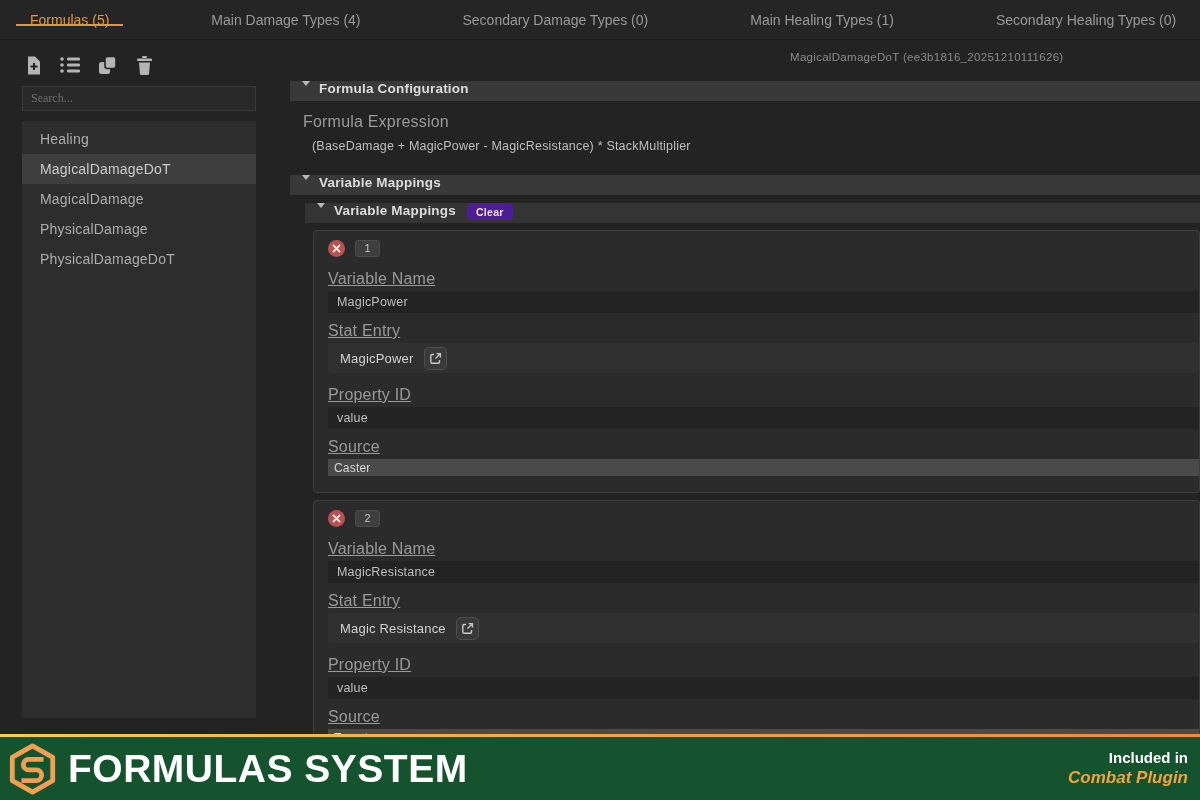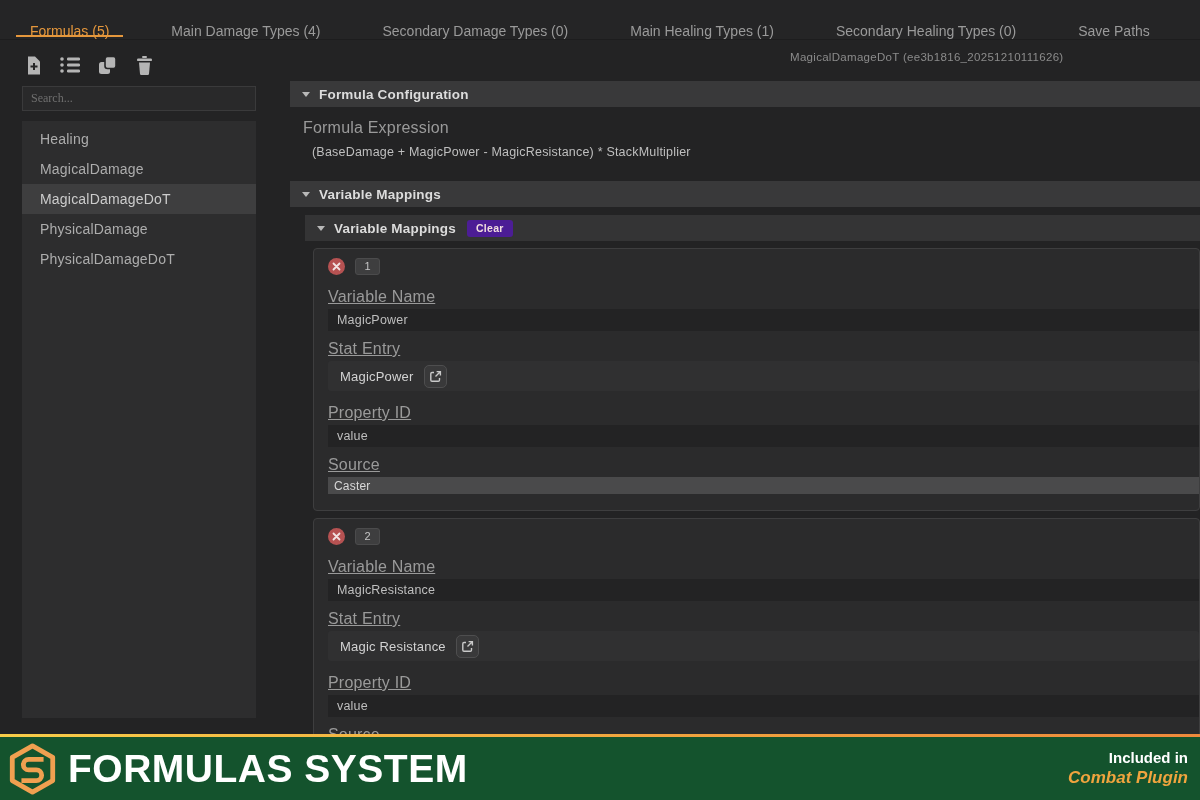--- a/index.html
+++ b/index.html
@@ -6,22 +6,22 @@
   html,body { width:1200px; height:800px; overflow:hidden; }
   body {
     background:#232324;
     font-family:"Liberation Sans", sans-serif;
     position:relative;
   }
 
   
   .tabbar {
     position:absolute; top:0; left:0; width:1200px; height:40px;
-    background:#252526; display:flex; align-items:flex-end;
-    padding-left:14px; border-bottom:1px solid #1d1d1e;
+    background:#252526; display:flex; align-items:center;
+    padding-left:14px; border-bottom:1px solid #1d1d1e;gap:40px;
   }
   .tab {
     display:flex; align-items:center; padding:0 16px; margin-right:30px;
     color:#9a9a9a; font-size:14px; position:relative; cursor:pointer; white-space:nowrap;
   }
   .tab.active { color:#e5973c; }
   .tab.active::after {
     content:""; position:absolute; left:2px; right:2px; bottom:2px;
     height:2px; background:#e5973c;
   }
@@ -42,21 +42,21 @@
     height:30px; line-height:30px; padding-left:18px;
     color:#adadad; font-size:14px; cursor:pointer; letter-spacing:0.2px;
   }
   .list-item.selected { background:#3e3e3f; color:#cccccc; }
 
   
   .content { position:absolute; left:290px; top:32px; width:910px; }
   .doc-title { position:absolute; left:500px; top:19px; color:#8b8b8b; font-size:11.5px; letter-spacing:0.3px; }
 
   .section-header {
-    height:26px; background:#39393a; display:flex; align-items:center;
+    height:20px; background:#39393a; display:flex; align-items:flex-start;
     padding-left:12px; gap:9px; cursor:pointer;
   }
   .section-header .title { color:#dcdcdc; font-weight:bold; font-size:13.5px; letter-spacing:0.2px; }
   .tri {
     width:0; height:0; border-left:4px solid transparent;
     border-right:4px solid transparent; border-top:5px solid #b8b8b8; flex:0 0 auto;
   }
   .hdr-formula { margin-top:49px; }
   .hdr-mappings { margin-top:18px; }
 
@@ -165,22 +165,22 @@
         <rect x="7" y="1" width="5" height="2" rx="1" fill="#b5b5b5"></rect>
         <path d="M4 7.5 H15 L14 19 Q13.8 20 12.8 20 H6.2 Q5.2 20 5 19 Z" fill="#b5b5b5"></path>
       </svg>
     </div>
   </div>
 
   <input class="search-input" type="text" placeholder="Search..." style="">
 
   <div class="list">
     <div class="list-item">Healing</div>
+    <div class="list-item selected">MagicalDamageDoT</div>
     <div class="list-item">MagicalDamage</div>
-    <div class="list-item selected">MagicalDamageDoT</div>
     <div class="list-item">PhysicalDamage</div>
     <div class="list-item">PhysicalDamageDoT</div>
   </div>
 </div>
 
 <div class="content">
   <div class="doc-title">MagicalDamageDoT (ee3b1816_20251210111626)</div>
 
   <div class="section-header hdr-formula">
     <span class="tri"></span>

